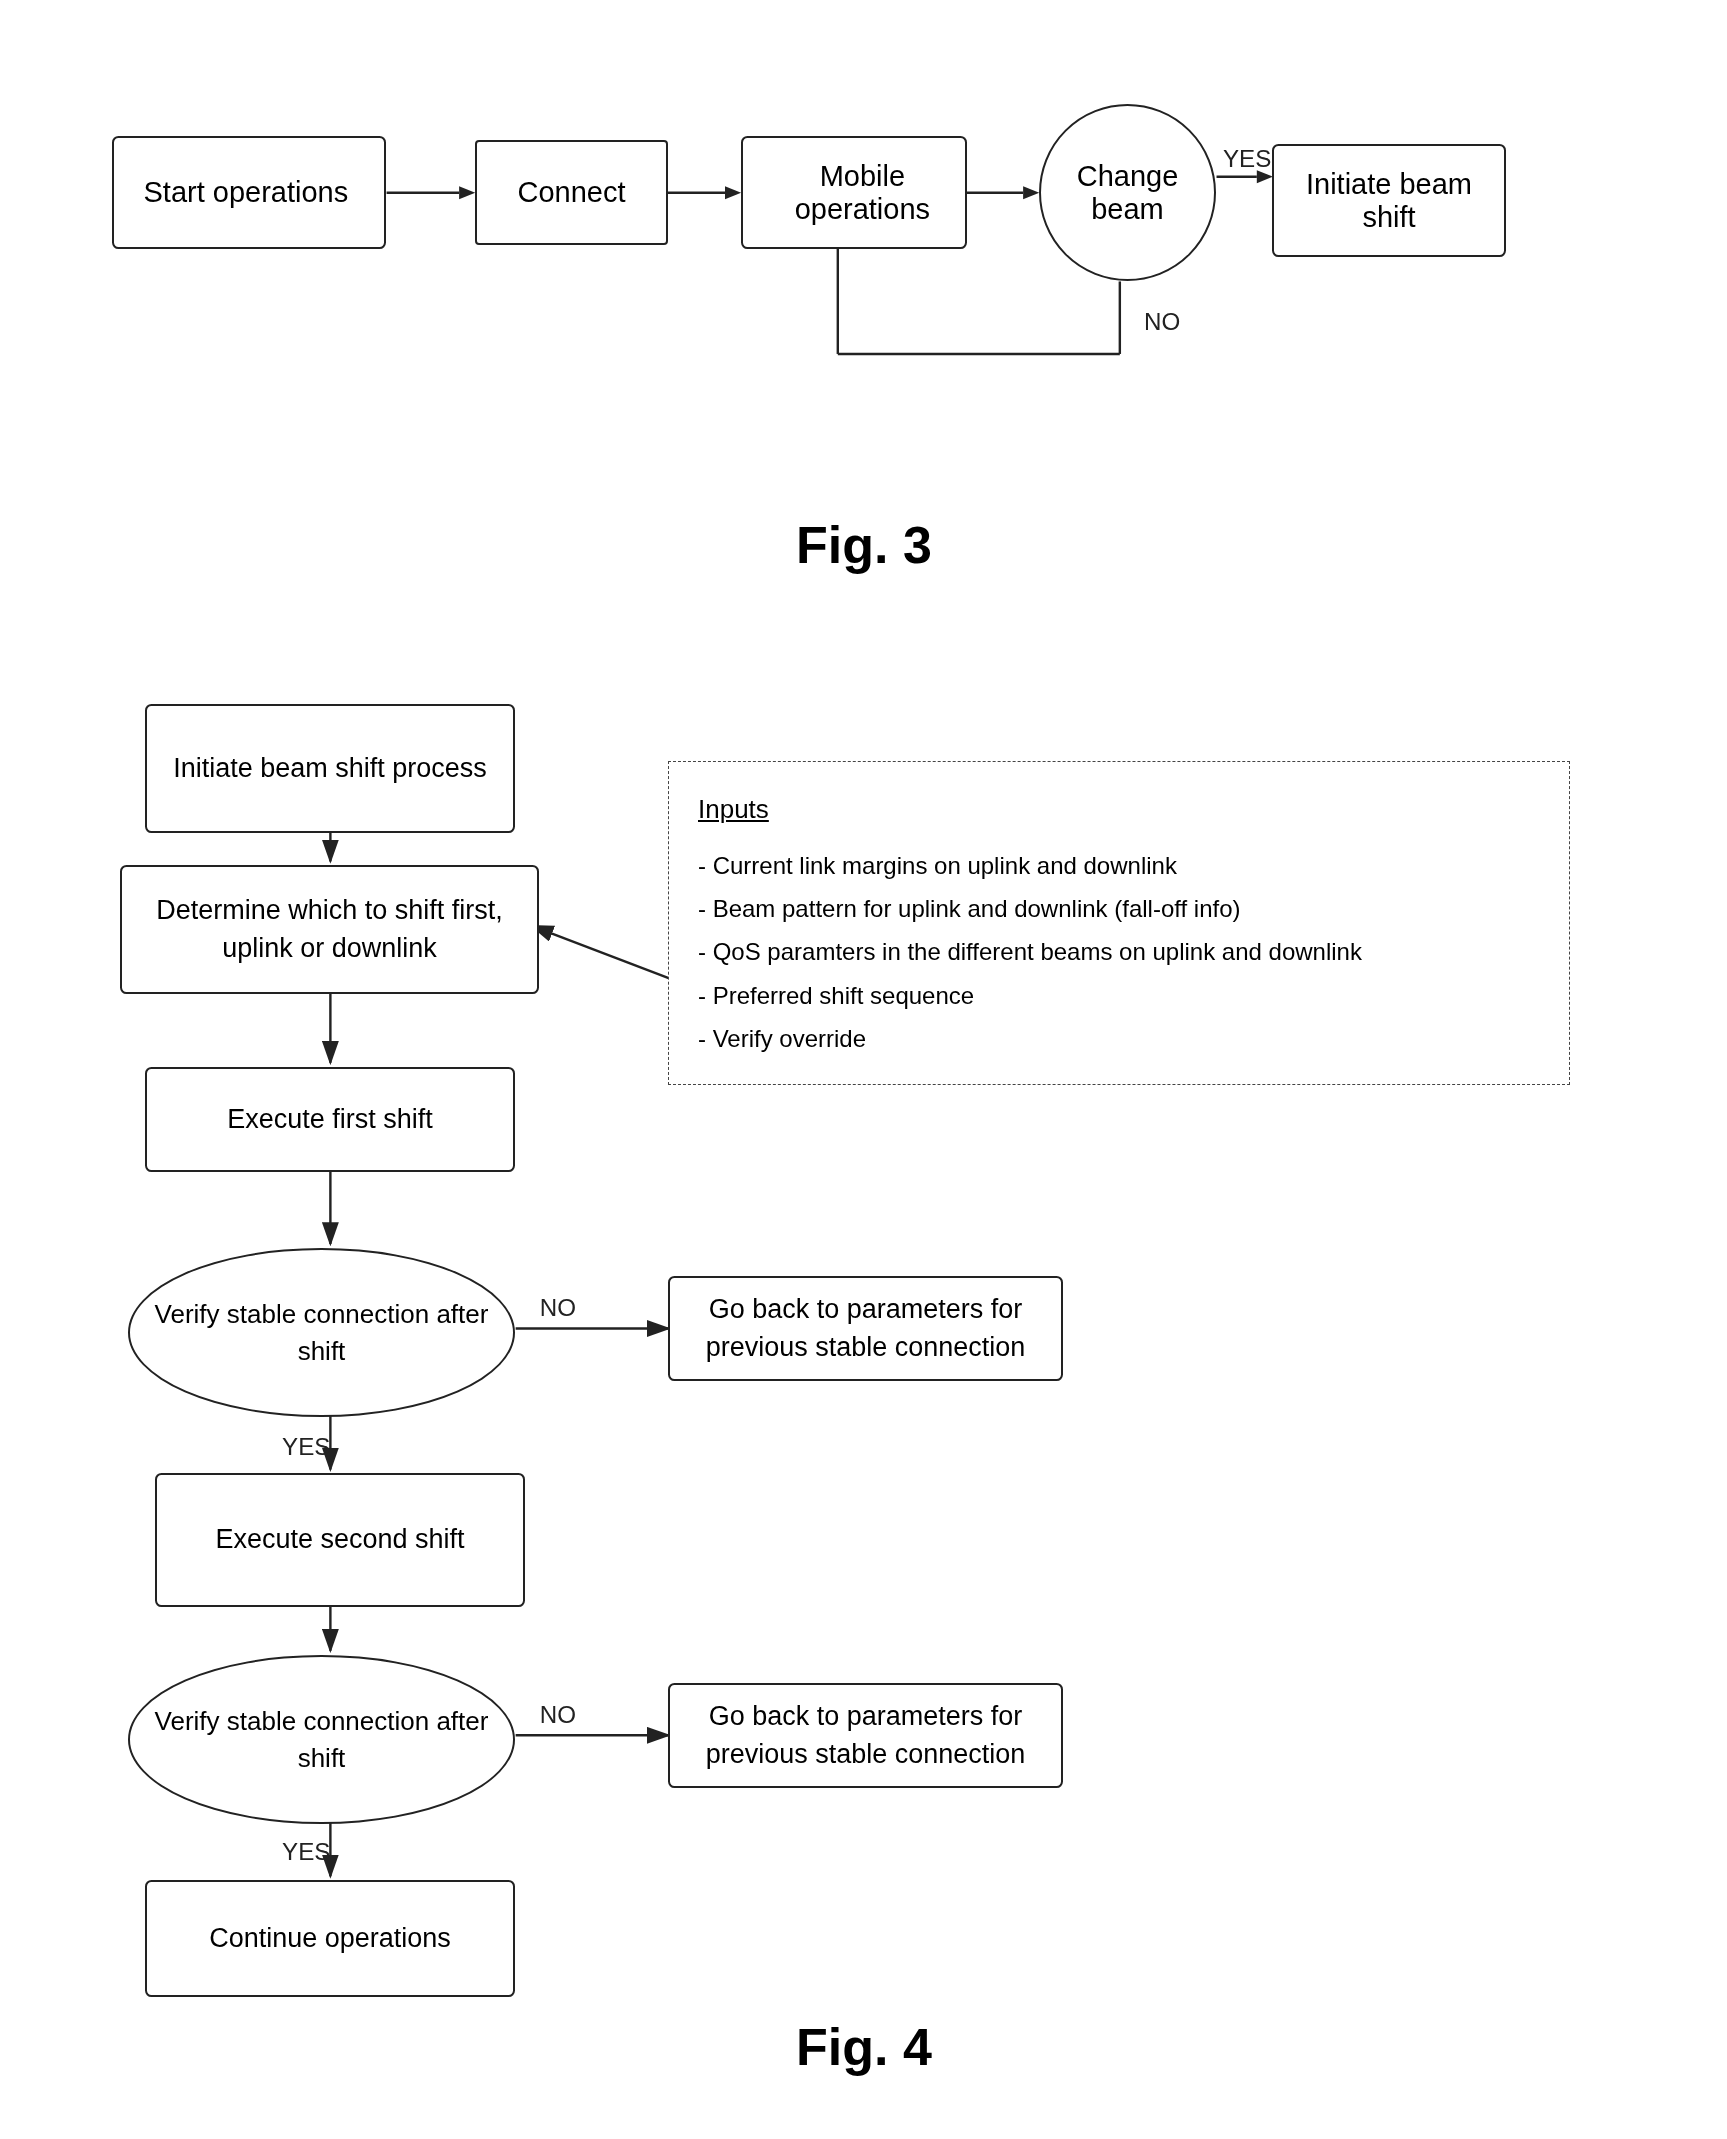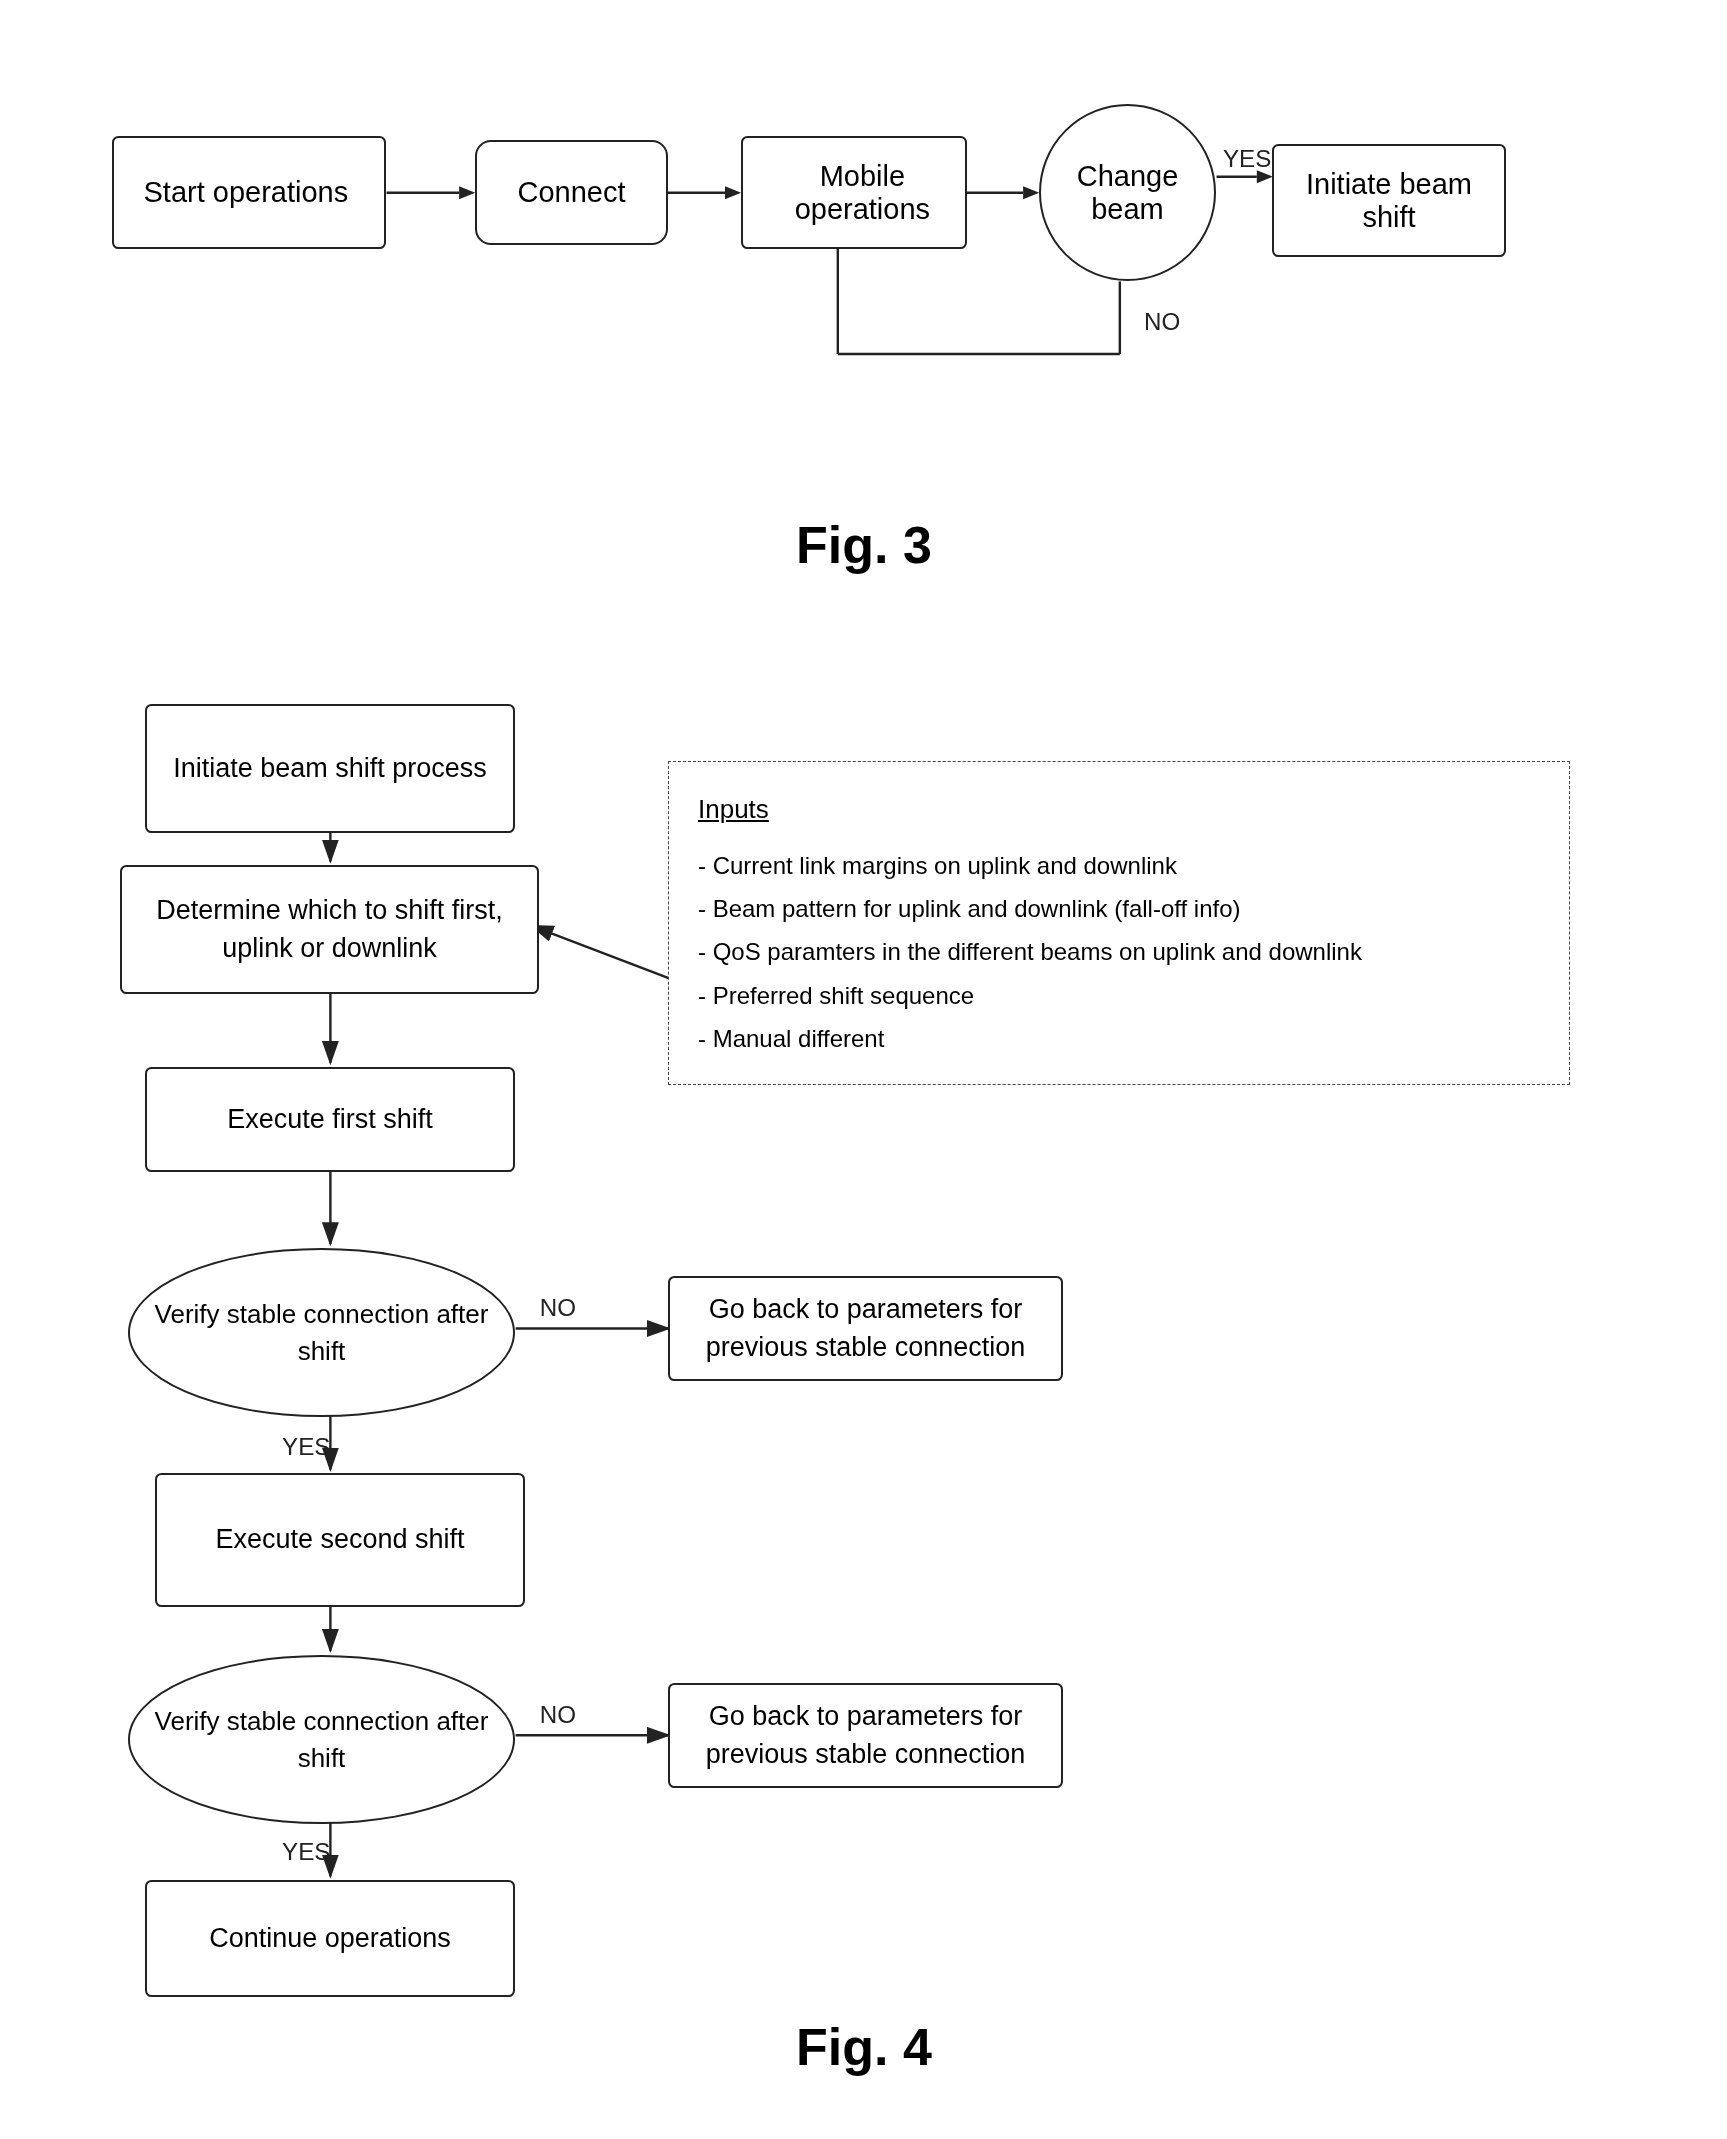--- a/index.html
+++ b/index.html
@@ -34,21 +34,21 @@
       display: flex;
       align-items: center;
       justify-content: center;
       text-align: center;
       font-size: 29px;
       font-weight: normal;
       padding: 14.5px 19.3px;
     }
 
     .box-start { width: 274px; height: 113px; border-radius: 6.4px; }
-    .box-connect { width: 193px; height: 105px; border-radius: 16px; }
+    .box-connect { width: 193px; height: 105px; border-radius: 4px; }
     .box-mobile { width: 226px; height: 113px; border-radius: 6.4px; }
     .box-change { width: 177px; height: 177px; border-radius: 50%; }
     .box-initiate { width: 234px; height: 113px; border-radius: 6.4px; }
 
     .fig-caption {
       text-align: center;
       font-size: 52px;
       font-weight: bold;
       margin-top: 16px;
     }
@@ -248,21 +248,21 @@
       <span>Continue operations</span>
     </div>
 
     <div class="inputs-box" style="left:604px; top:105px; width:902px;">
       <span class="inputs-title">Inputs</span>
       <div>
         <div>- Current link margins  on uplink and downlink</div>
         <div>- Beam pattern for uplink and downlink (fall-off info)</div>
         <div>- QoS paramters  in the different beams on uplink and downlink</div>
         <div>- Preferred shift sequence</div>
-        <div>- Manual different</div>
+        <div>- Verify override</div>
       </div>
     </div>
 
   </div>
 
   <div class="fig4-caption">Fig. 4</div>
 
 </div>
 
 

